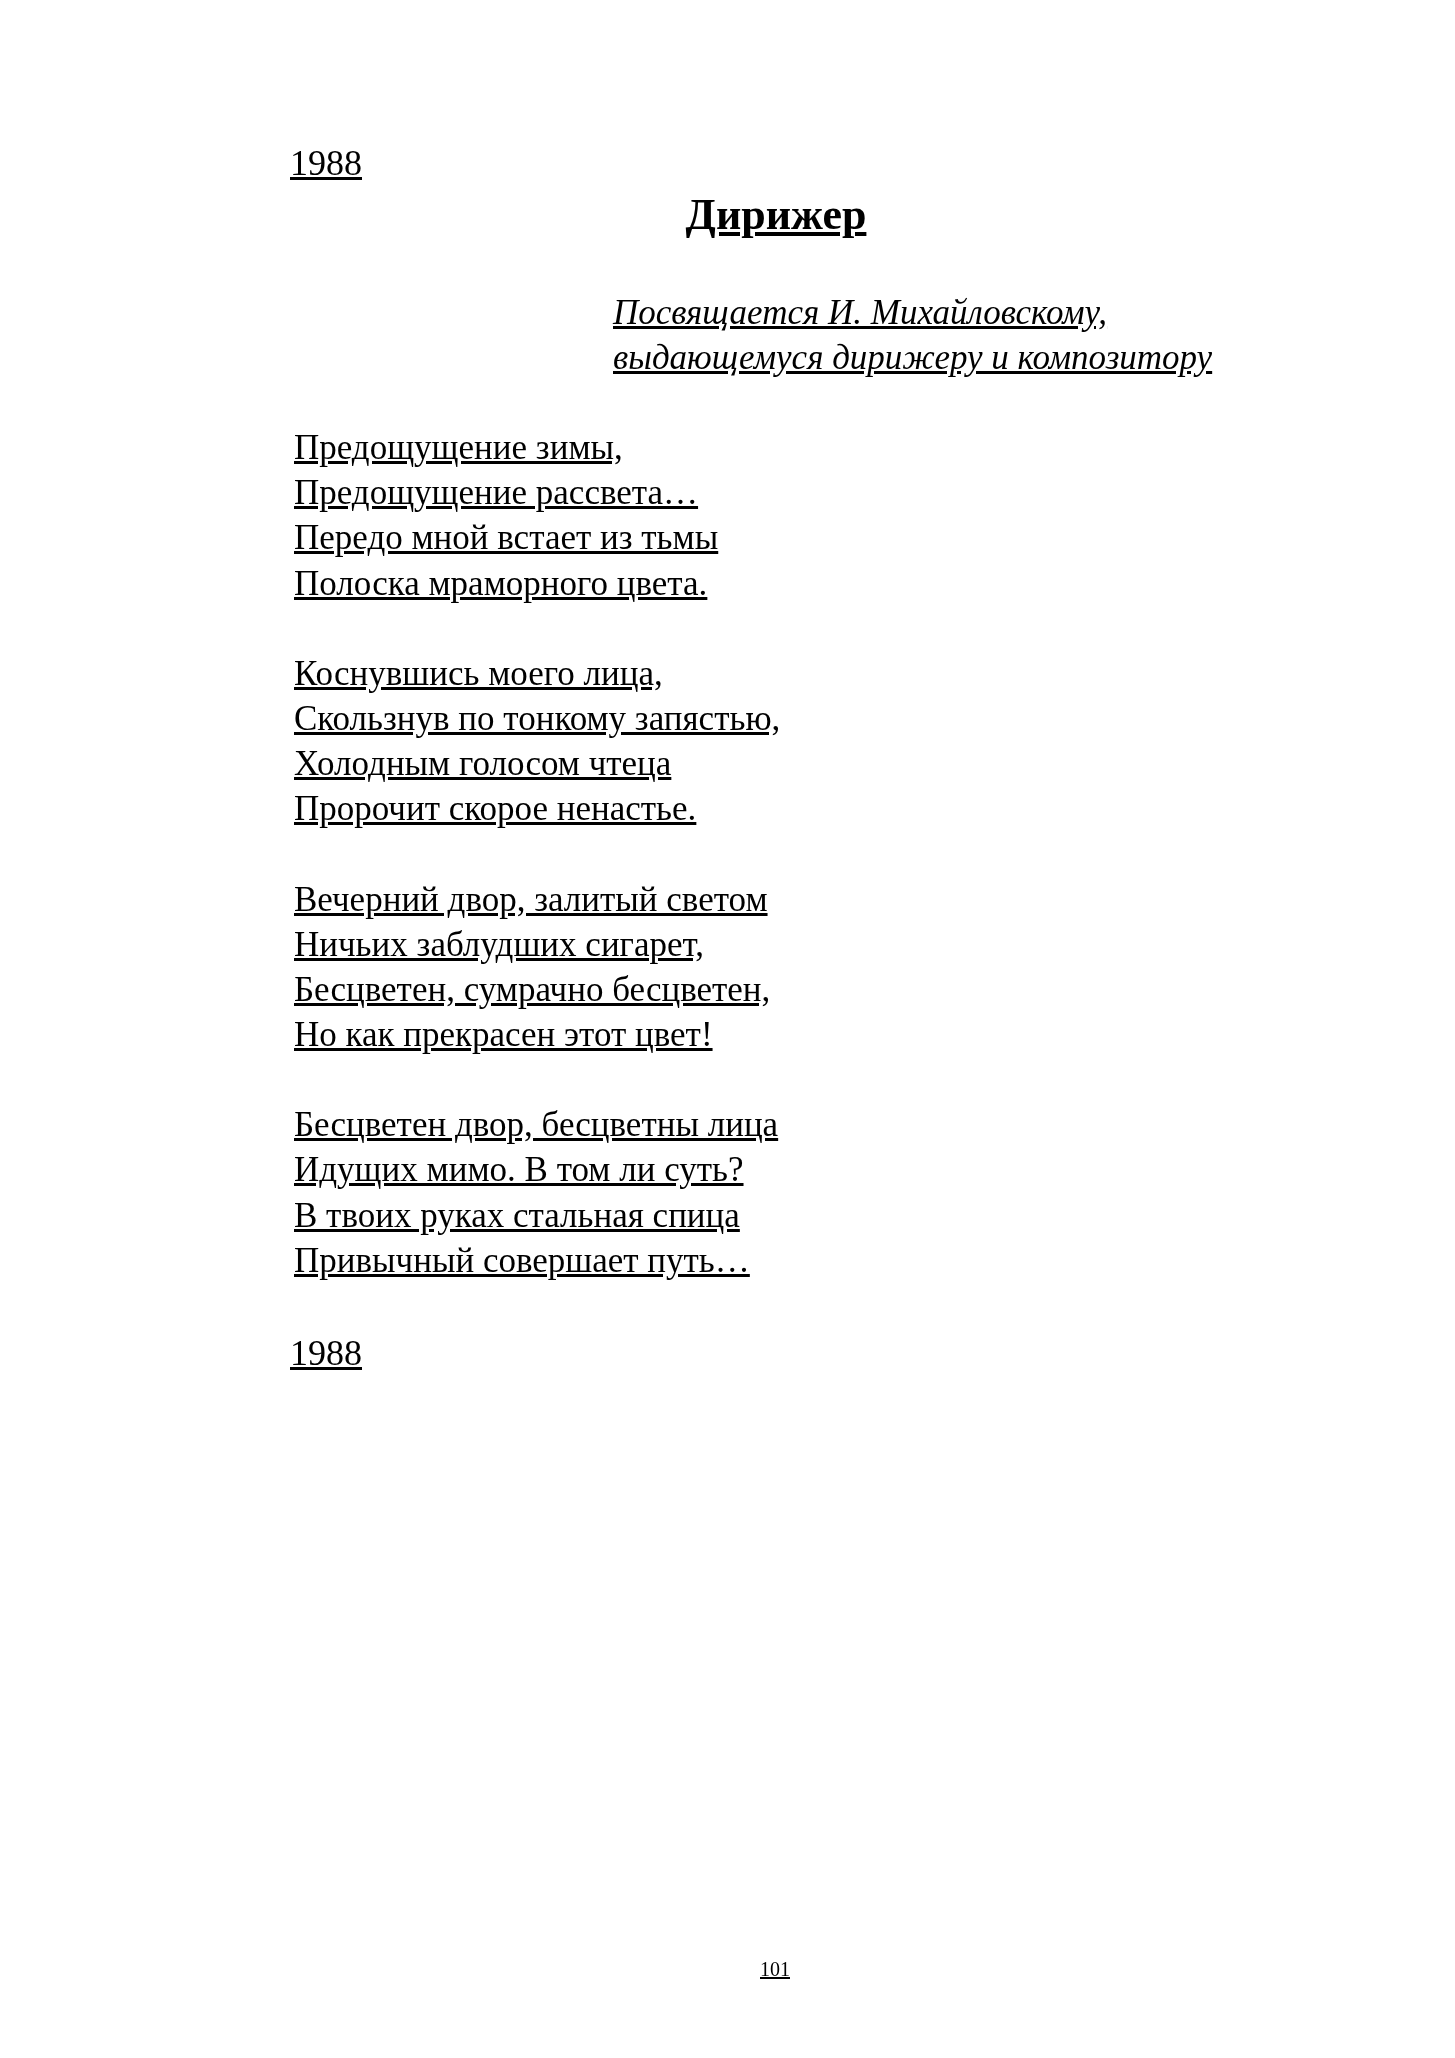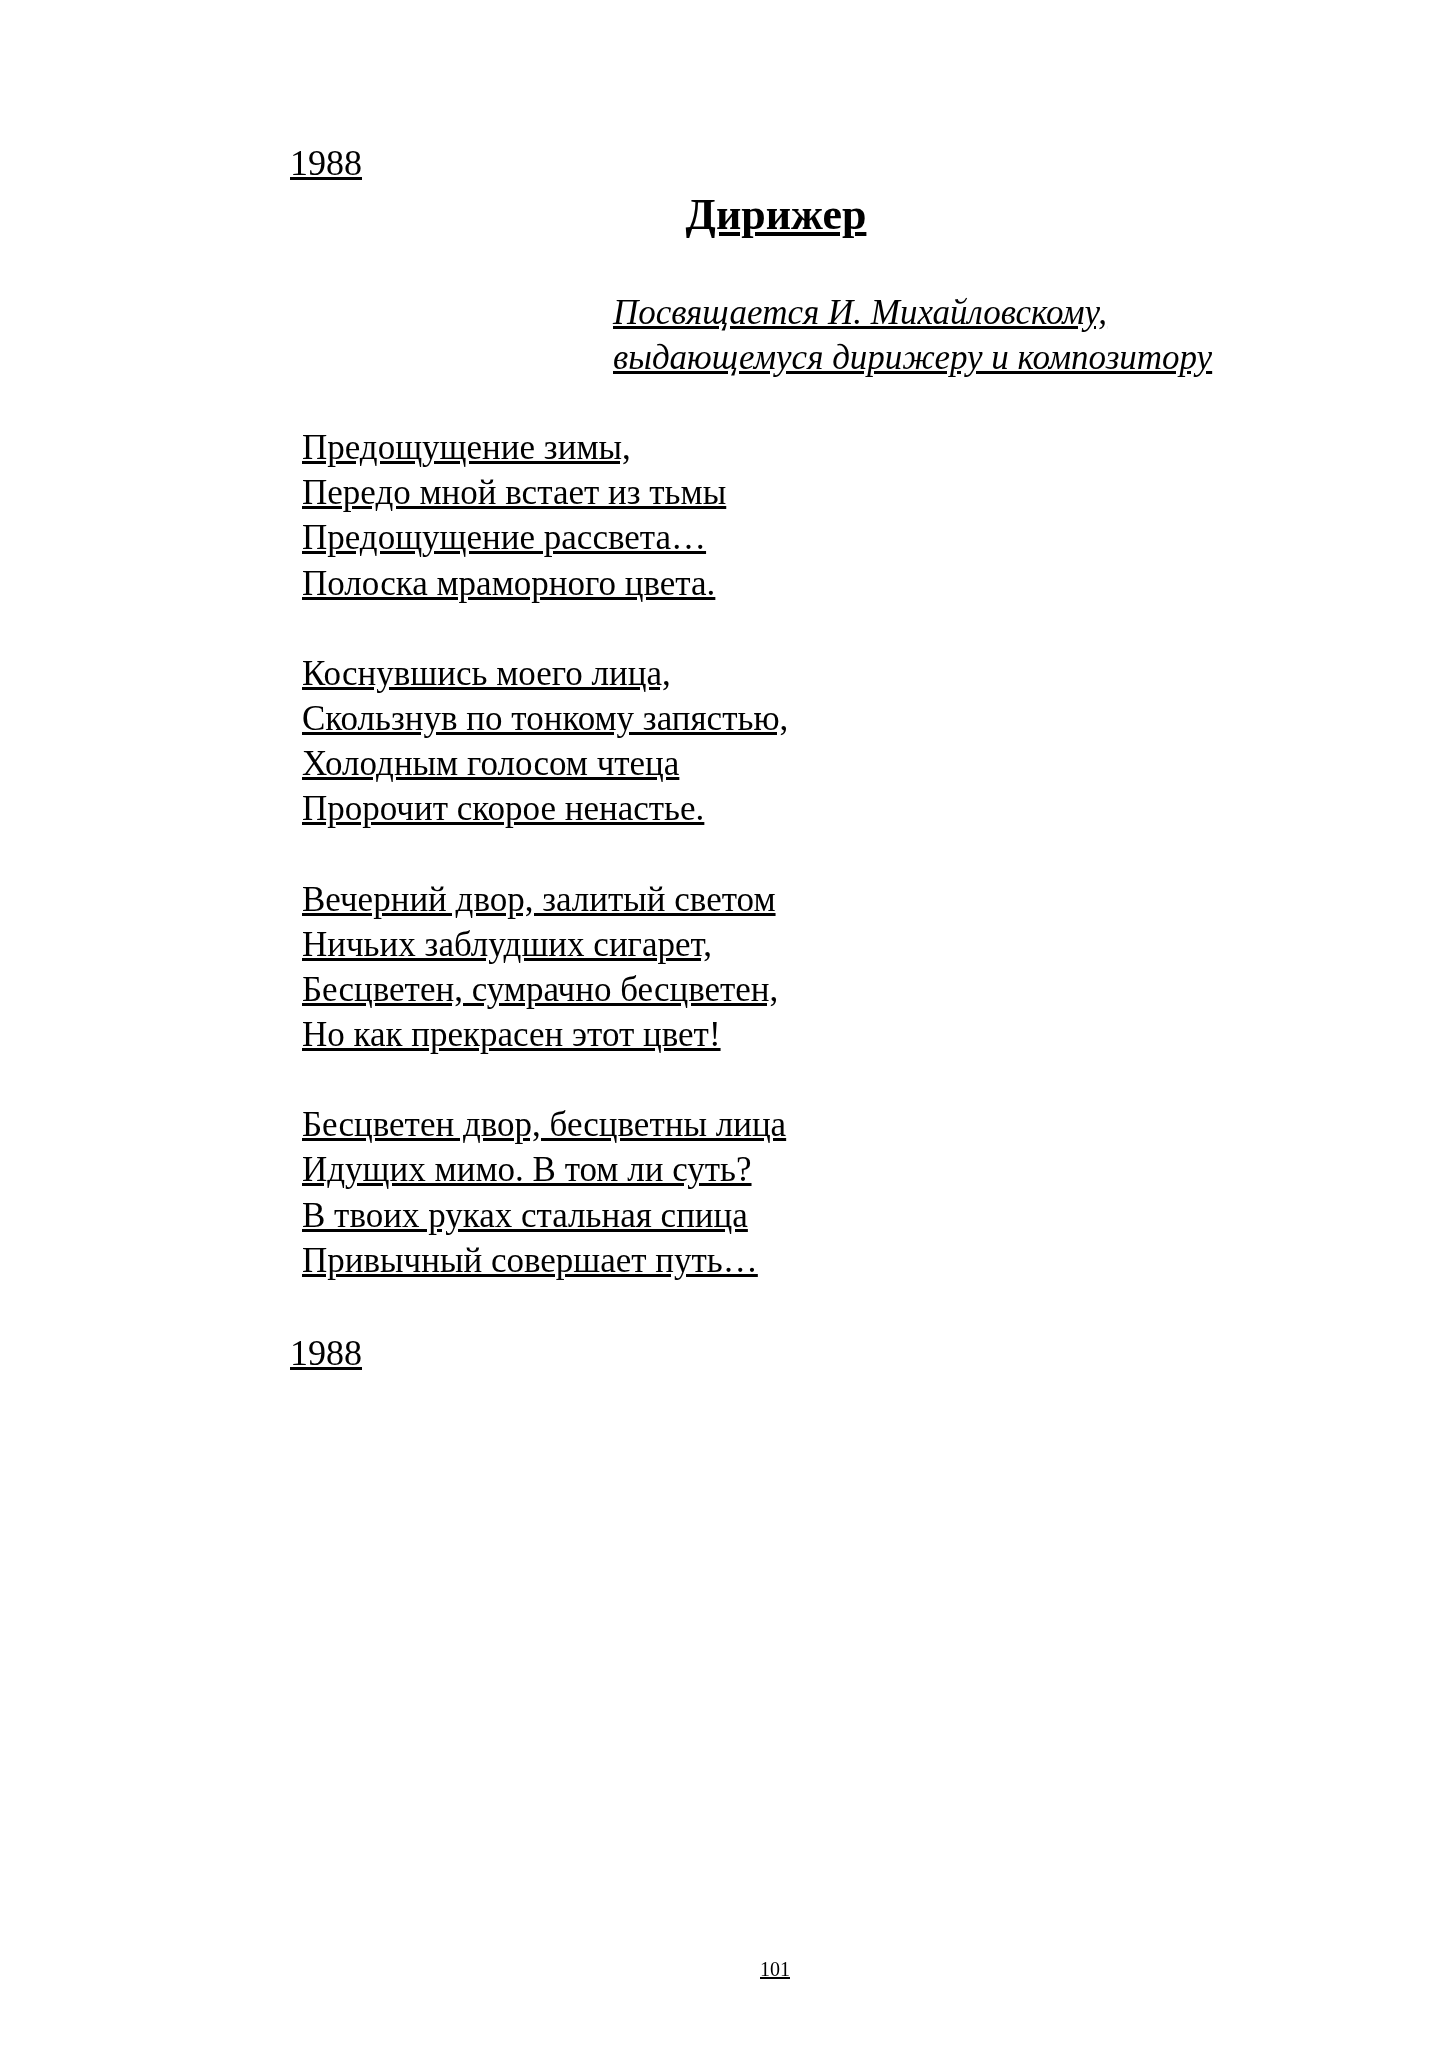--- a/index.html
+++ b/index.html
@@ -5,42 +5,42 @@
     html, body { margin: 0; padding: 0; background: #ffffff; }
     body {
       width: 1455px; height: 2058px; position: relative; overflow: hidden;
       font-family: "Liberation Serif", "DejaVu Serif", serif; color: #000;
     }
     .abs { position: absolute; white-space: nowrap; text-decoration: underline; }
     .year-top { left: 290px; top: 143px; font-size: 36px; line-height: 40px; }
     .title { left: 0; width: 1552px; text-align: center; top: 190px; font-size: 44px; font-weight: bold; line-height: 50px; }
     .dedication { left: 613px; top: 290px; font-size: 35px; font-style: italic; line-height: 45px; }
     .poem { left: 290px; top: 425px; font-size: 35px; line-height: 45.2px; }
-    .stanza { margin: 0 0 45px 12px; }
+    .stanza { margin: 0 0 45px 4px; }
     .stanza div { height: 45.2px; }
     .year-bottom { left: 290px; top: 1333px; font-size: 36px; line-height: 40px; }
     .page-num { left: 760px; top: 1953px; font-size: 20px; line-height: 32px; }
   </style>
 </head>
 <body>
 
 <div class="abs year-top">1988</div>
 
 <div class="abs title">Дирижер</div>
 
 <div class="abs dedication">
   <div>Посвящается И. Михайловскому,</div>
   <div>выдающемуся дирижеру и композитору</div>
 </div>
 
 <div class="abs poem">
   <div class="stanza">
     <div>Предощущение зимы,</div>
+    <div>Предощущение рассвета…</div>
     <div>Передо мной встает из тьмы</div>
-    <div>Предощущение рассвета…</div>
     <div>Полоска мраморного цвета.</div>
   </div>
   <div class="stanza">
     <div>Коснувшись моего лица,</div>
     <div>Скользнув по тонкому запястью,</div>
     <div>Холодным голосом чтеца</div>
     <div>Пророчит скорое ненастье.</div>
   </div>
   <div class="stanza">
     <div>Вечерний двор, залитый светом</div>

